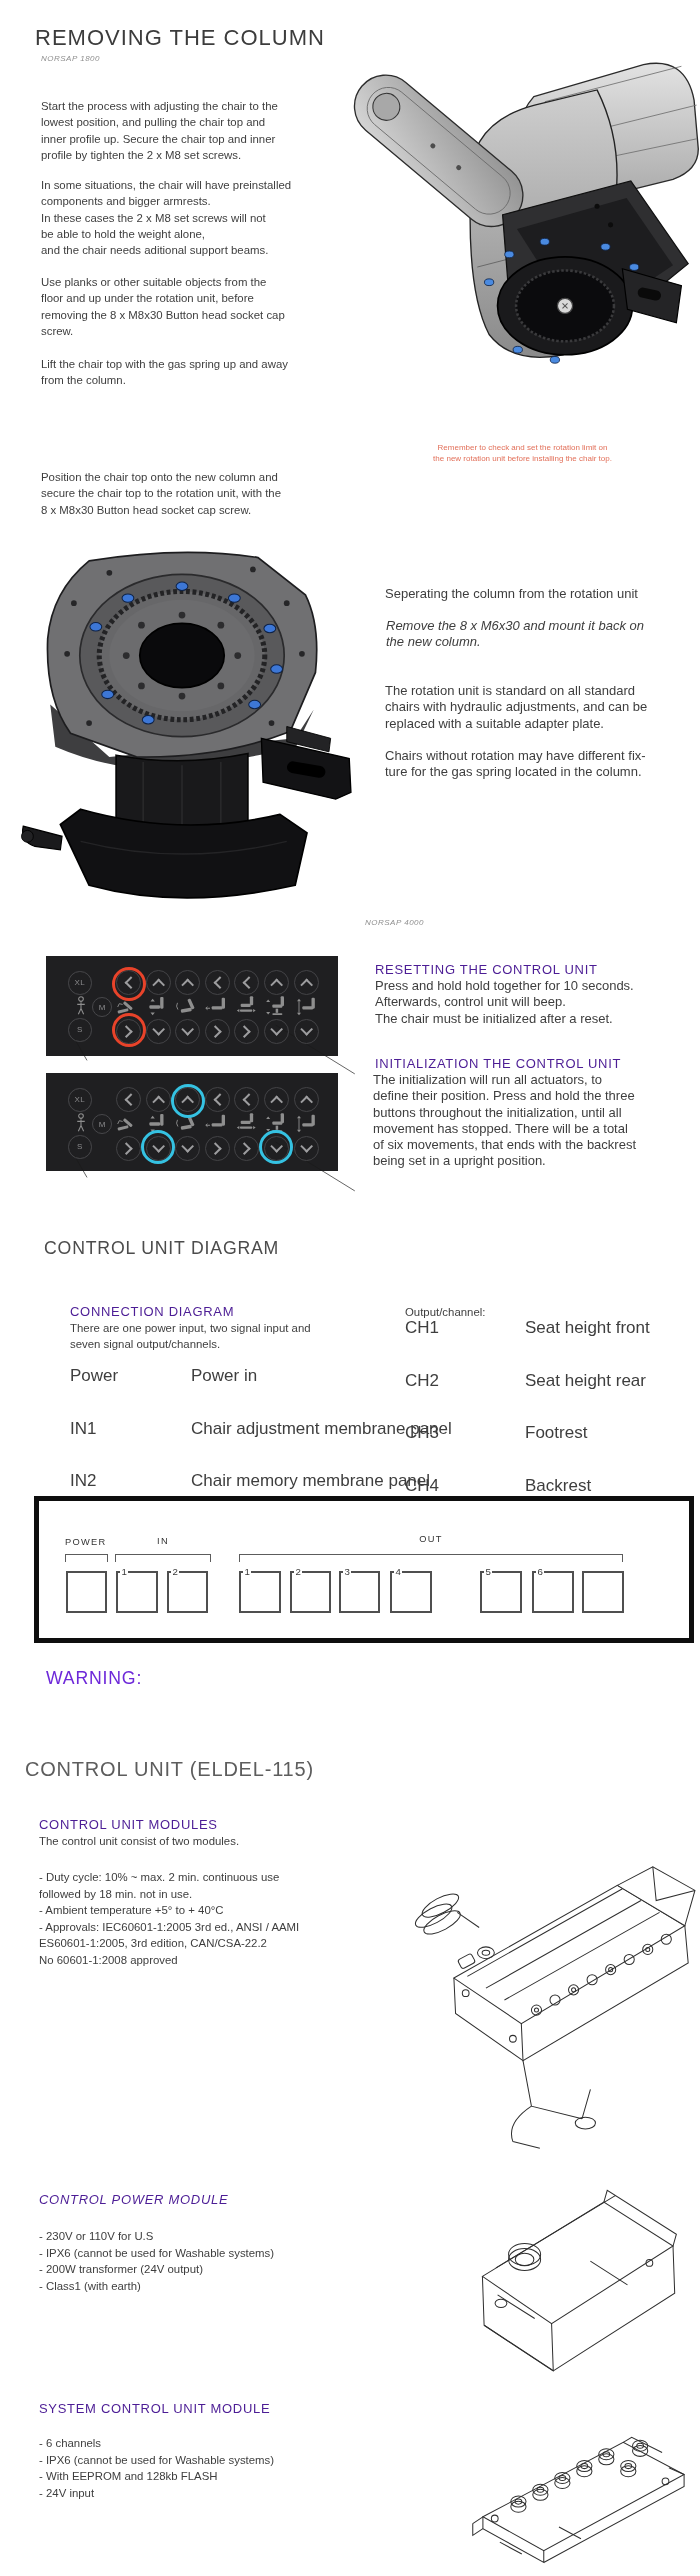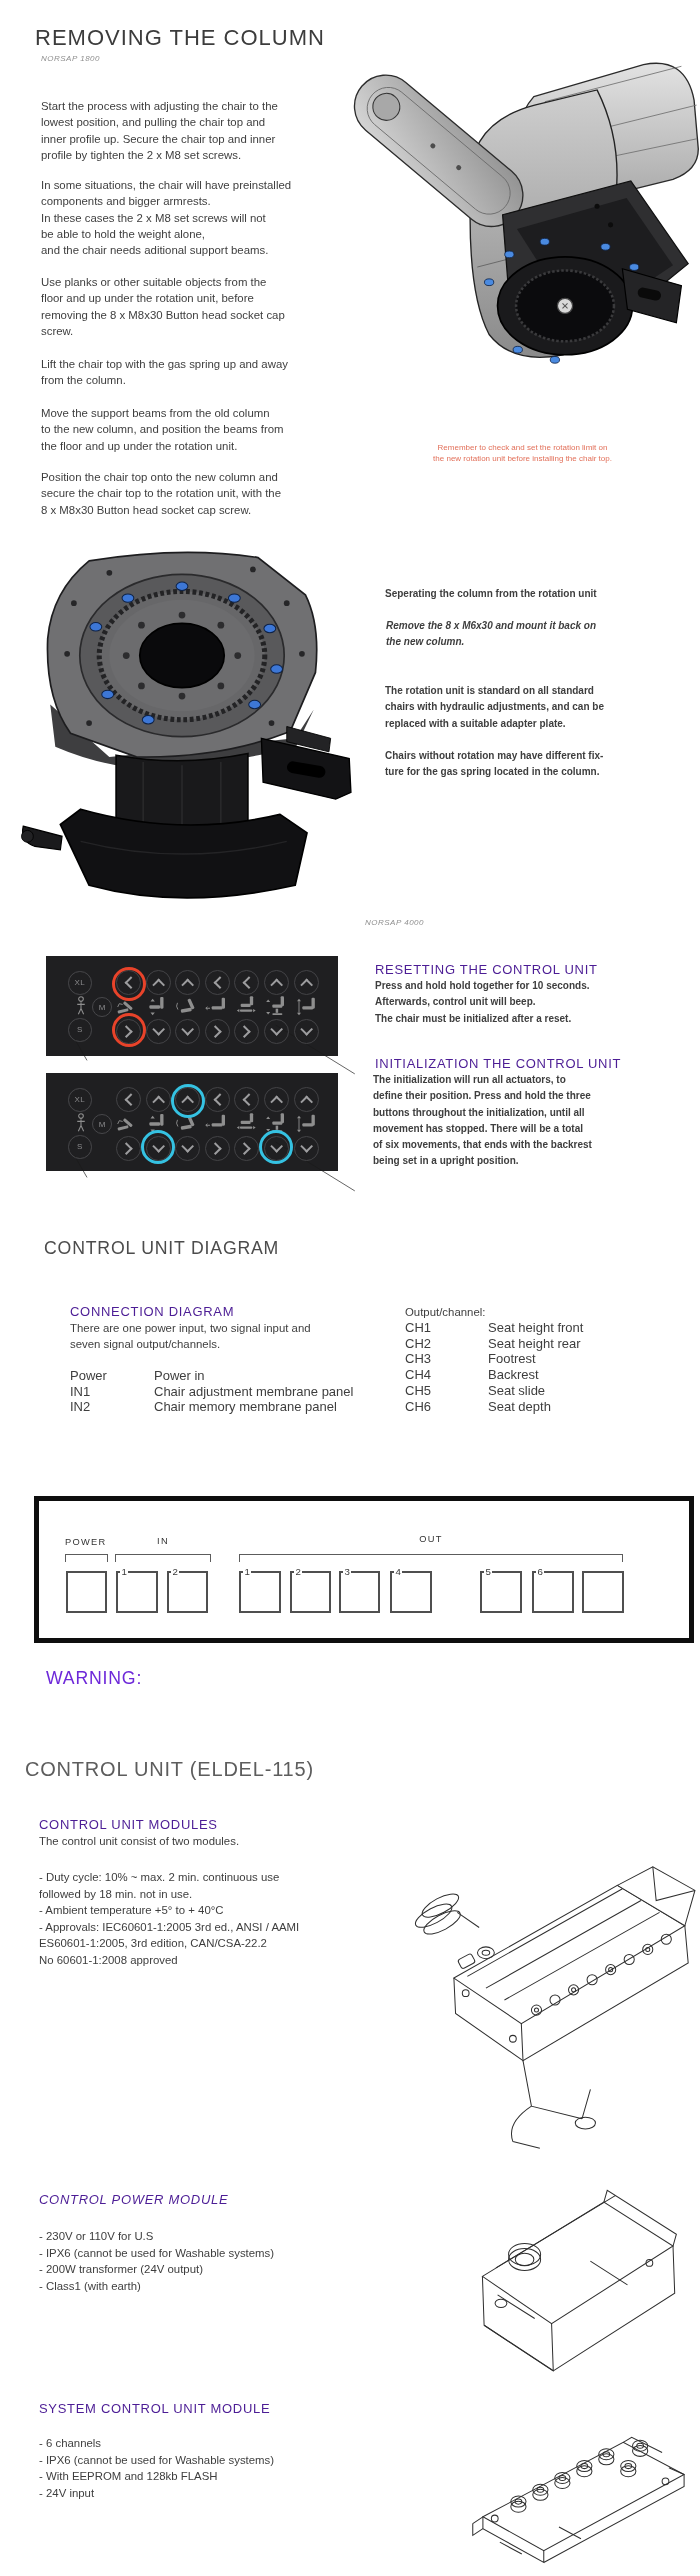--- a/index.html
+++ b/index.html
@@ -4,27 +4,27 @@
 <style>
   html,body{margin:0;padding:0;background:#ffffff;}
   .page{position:relative;width:700px;height:2576px;background:#fff;overflow:hidden;
         font-family:"Liberation Sans",sans-serif;color:#3e3e3e;}
   .abs{position:absolute;box-sizing:border-box;}
   .h-main{font-size:22px;font-weight:300;letter-spacing:1px;color:#3c3c3c;white-space:nowrap;margin:0;}
   .h-main2{font-size:20px;font-weight:300;letter-spacing:0.8px;color:#5d5d5d;white-space:nowrap;margin:0;}
   .h-diagram{font-size:17.7px;font-weight:300;letter-spacing:0.8px;color:#4c4c4c;white-space:nowrap;margin:0;}
   .subtitle{font-style:italic;font-size:8px;letter-spacing:0.5px;color:#8f8f8f;white-space:nowrap;}
   .body{font-size:11.4px;line-height:16.3px;color:#3e3e3e;white-space:pre-line;}
-  .body-r{font-size:10px;line-height:16.3px;color:#3e3e3e;white-space:pre-line;font-weight:bold;}
+  .body-r{font-size:13px;line-height:16.3px;color:#3e3e3e;white-space:pre-line;}
   .italic{font-style:italic;}
   .grayhead{font-size:13px;letter-spacing:0.7px;color:#4c1d95;white-space:nowrap;}
   .caption-red{font-size:8px;line-height:11px;color:#e2705a;text-align:center;white-space:pre-line;}
   .warn-title{font-size:17.7px;font-weight:300;letter-spacing:0.8px;color:#6d28d9;white-space:nowrap;}
   .warn-text{font-size:11.8px;line-height:17.7px;color:#e85a3c;white-space:pre-line;}
-  .tbl{display:grid;font-size:13px;line-height:15.7px;color:#3e3e3e;}
+  .tbl{display:grid;font-size:17px;line-height:15.7px;color:#3e3e3e;gap:37px;}
   .tbl-conn{grid-template-columns:84px auto;}
   .tbl-out{grid-template-columns:83px auto;}
 
   
   .panel{position:absolute;width:292px;height:100px;background:#1f1f21;}
   .pcircle{position:absolute;border:1.3px solid #47474a;border-radius:50%;
            display:flex;align-items:center;justify-content:center;color:#8a8a8c;box-sizing:border-box;}
   .pc-big{width:23.6px;height:23.6px;font-size:8px;letter-spacing:0.4px;}
   .pc-med{width:20px;height:20px;font-size:8px;}
   .pcol{position:absolute;top:14.3px;width:29px;height:74px;display:flex;flex-direction:column;
@@ -65,23 +65,20 @@
 components and bigger armrests.
 In these cases the 2 x M8 set screws will not
 be able to hold the weight alone,
 and the chair needs aditional support beams.</div>
   <div class="abs body" style="left:41px;top:274px;width:321px;">Use planks or other suitable objects from the
 floor and up under the rotation unit, before
 removing the 8 x M8x30 Button head socket cap
 screw.</div>
   <div class="abs body" style="left:41px;top:356px;width:321px;">Lift the chair top with the gas spring up and away
 from the column.</div>
-  <div class="abs body" style="left:41px;top:405px;width:321px;">Move the support beams from the old column
-to the new column, and position the beams from
-the floor and up under the rotation unit.</div>
   <div class="abs body" style="left:41px;top:469px;width:321px;">Position the chair top onto the new column and
 secure the chair top to the rotation unit, with the
 8 x M8x30 Button head socket cap screw.</div>
 
   <svg class="abs" style="left:344px;top:13.5px;" width="356" height="415" viewBox="0 0 422 492">
     <defs>
       <linearGradient id="gArm" x1="0" y1="0" x2="1" y2="1">
         <stop offset="0" stop-color="#d8d8d8"></stop>
           <stop offset="1" stop-color="#8f8f8f"></stop>
       </linearGradient>

